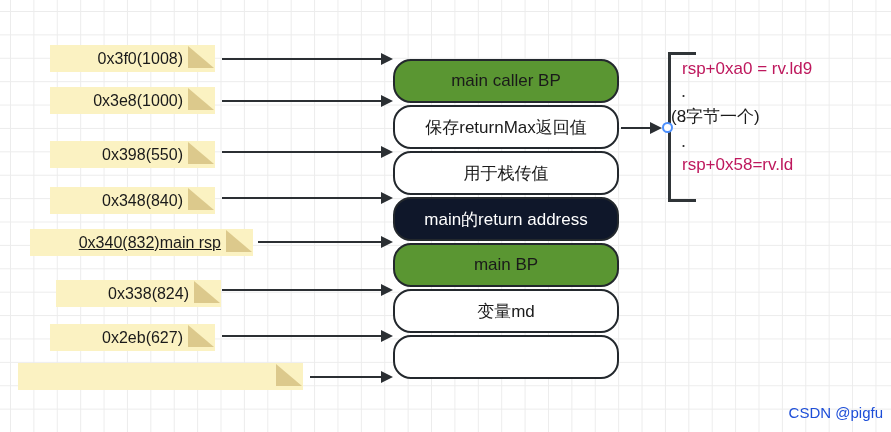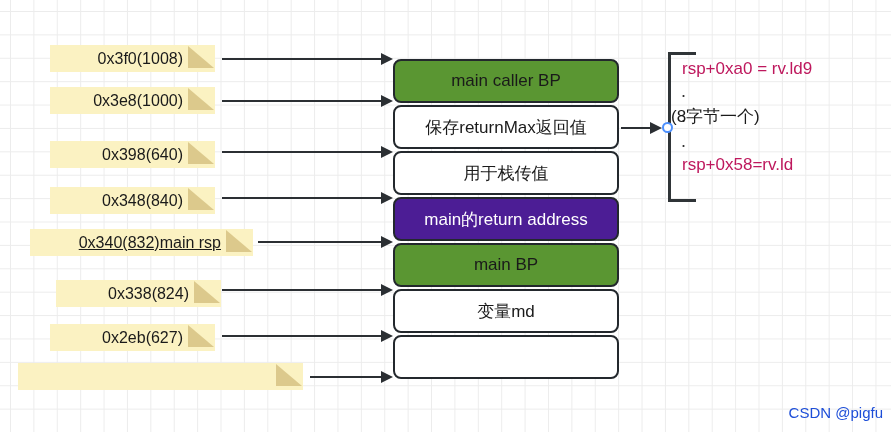--- a/index.html
+++ b/index.html
@@ -30,26 +30,26 @@
     content:"";position:absolute;left:0;right:9px;top:6px;height:2px;background:#2B2F33;
   }
   .arrow::after{
     content:"";position:absolute;right:0;top:1px;width:0;height:0;
     border-left:12px solid #2B2F33;border-top:6px solid transparent;border-bottom:6px solid transparent;
   }
   
   .stack{position:absolute;left:393px;top:59px;width:226px;}
   .cell{
     box-sizing:border-box;width:226px;height:44px;margin-bottom:2px;
-    border:2.5px solid #23282D;border-radius:8px;
+    border:2.5px solid #23282D;border-radius:18px;
     display:flex;align-items:center;justify-content:center;
     font-size:17px;color:#1a1a1a;background:#FFFFFF;
   }
   .cell[data-fill="green"]{background:#5A9632;color:#1a1a1a;}
-  .cell[data-fill="red"]{background:#4c1d95;color:#ffffff;}
+  .cell[data-fill="red"]{background:#0f172a;color:#ffffff;}
   .cell[data-fill="white"]{background:#FFFFFF;}
   
   .bracket{
     position:absolute;left:668px;top:52px;width:28px;height:150px;box-sizing:border-box;
     border-left:3px solid #2F3437;border-top:3px solid #2F3437;border-bottom:3px solid #2F3437;
   }
   .endpoint{
     position:absolute;left:662px;top:122px;width:11px;height:11px;box-sizing:border-box;
     background:#ffffff;border:2px solid #4D90FE;border-radius:50%;z-index:3;
   }
@@ -65,21 +65,21 @@
 
 <div class="note" style="left:50px;top:45px;width:165px;">
   <span>0x3f0(1008)</span>
   <span class="fold"></span>
 </div>
 <div class="note" style="left:50px;top:87px;width:165px;">
   <span>0x3e8(1000)</span>
   <span class="fold"></span>
 </div>
 <div class="note" style="left:50px;top:141px;width:165px;">
-  <span>0x398(640)</span>
+  <span>0x398(550)</span>
   <span class="fold"></span>
 </div>
 <div class="note" style="left:50px;top:187px;width:165px;">
   <span>0x348(840)</span>
   <span class="fold"></span>
 </div>
 <div class="note" style="left:30px;top:229px;width:223px;text-decoration:underline;">
   <span>0x340(832)main rsp</span>
   <span class="fold"></span>
 </div>

